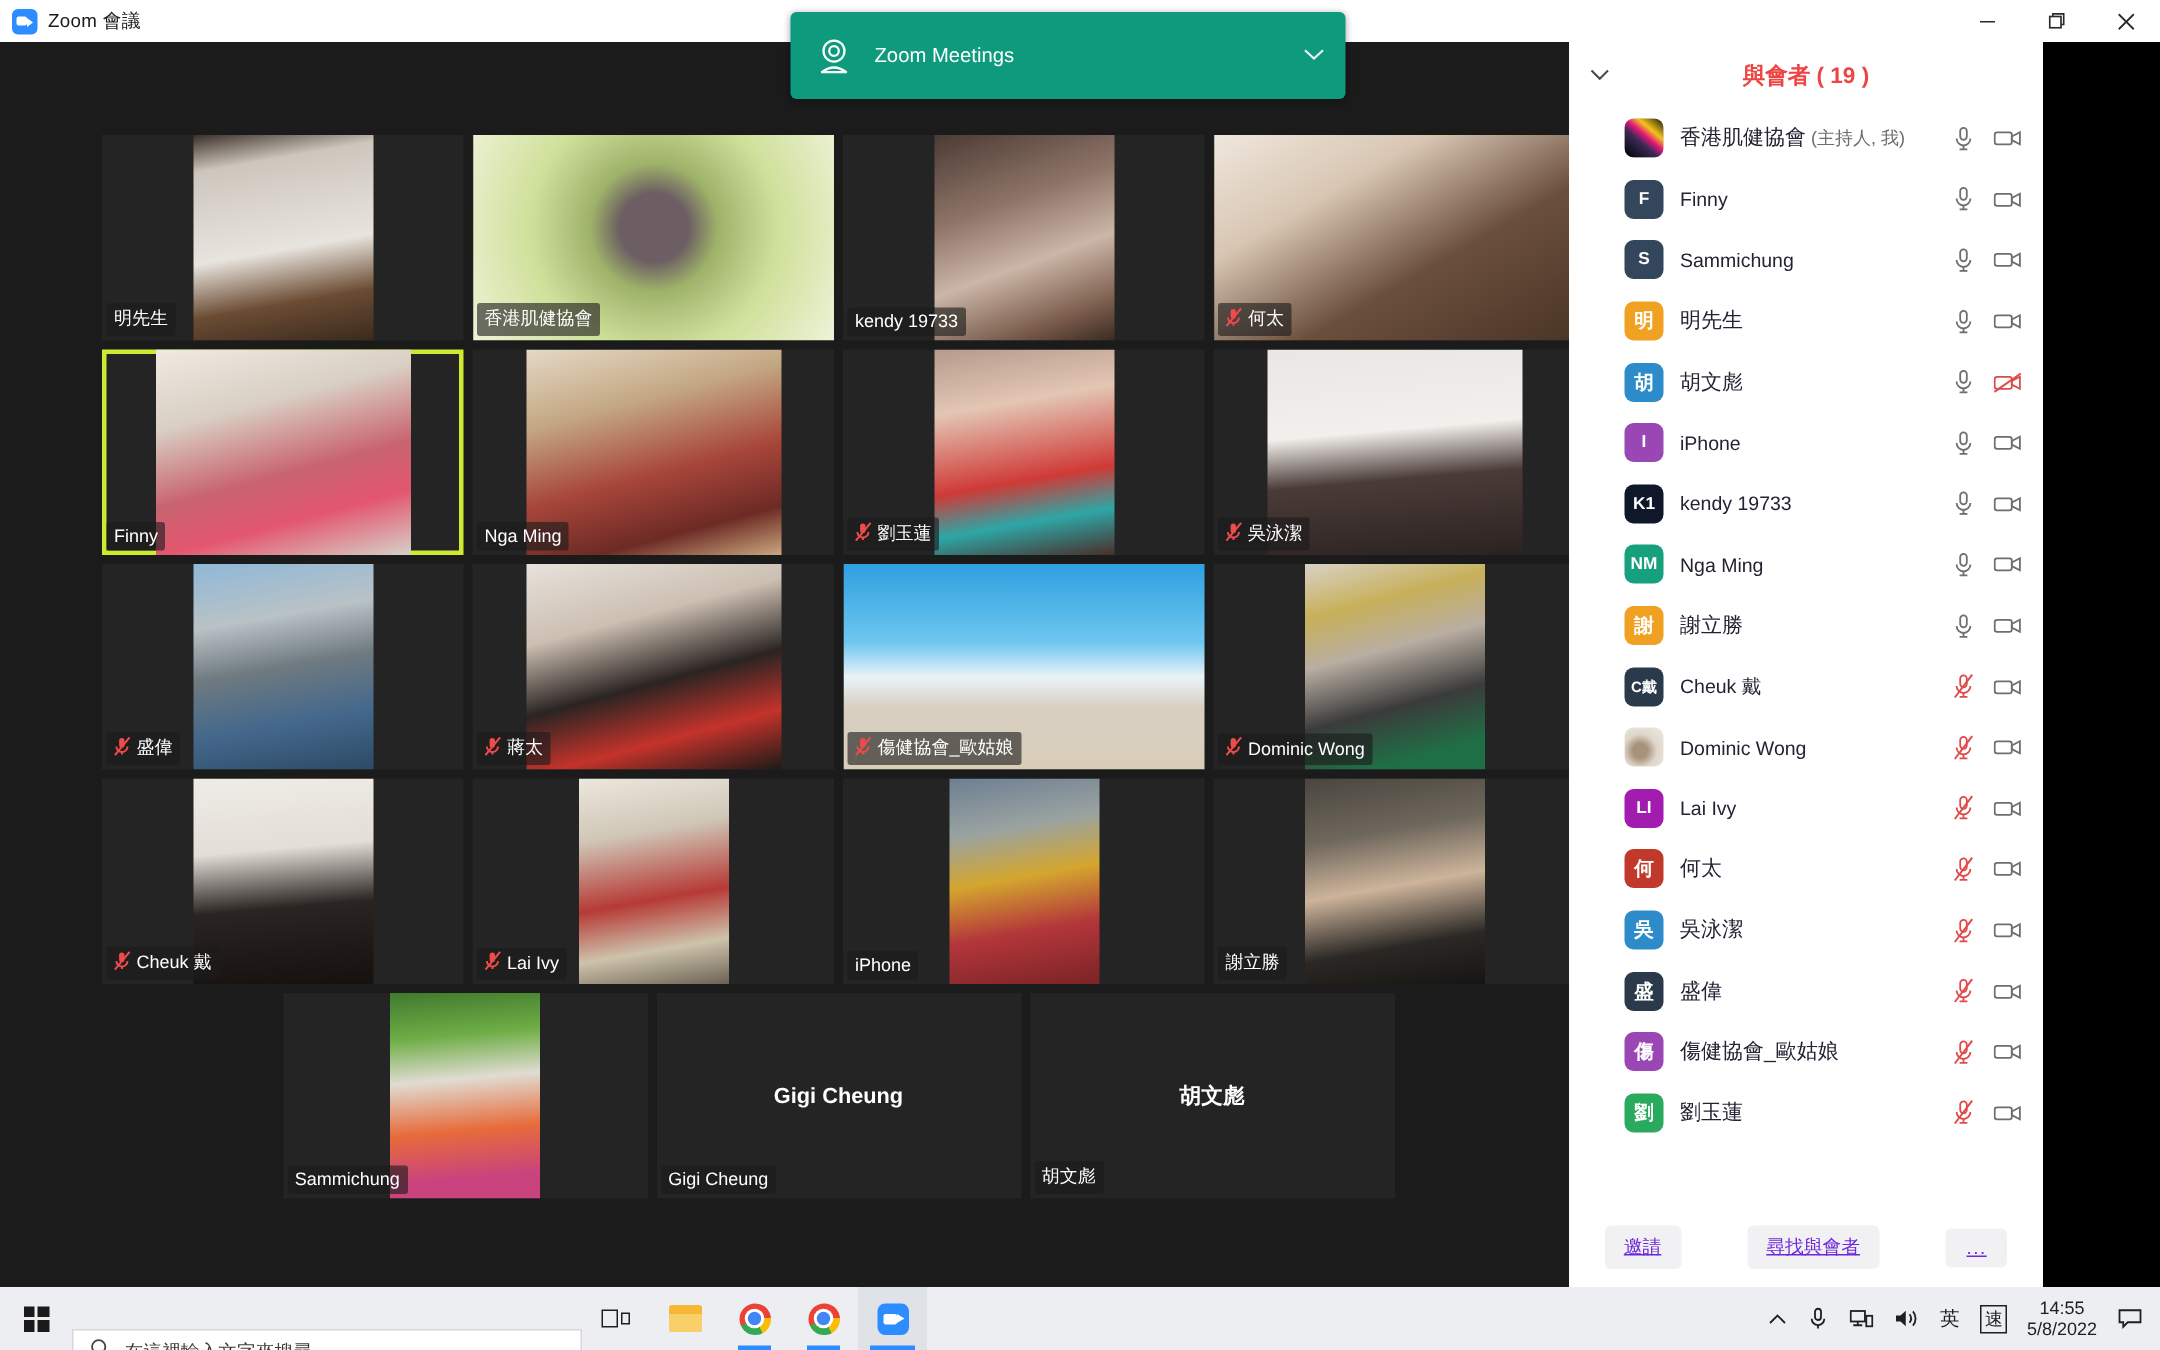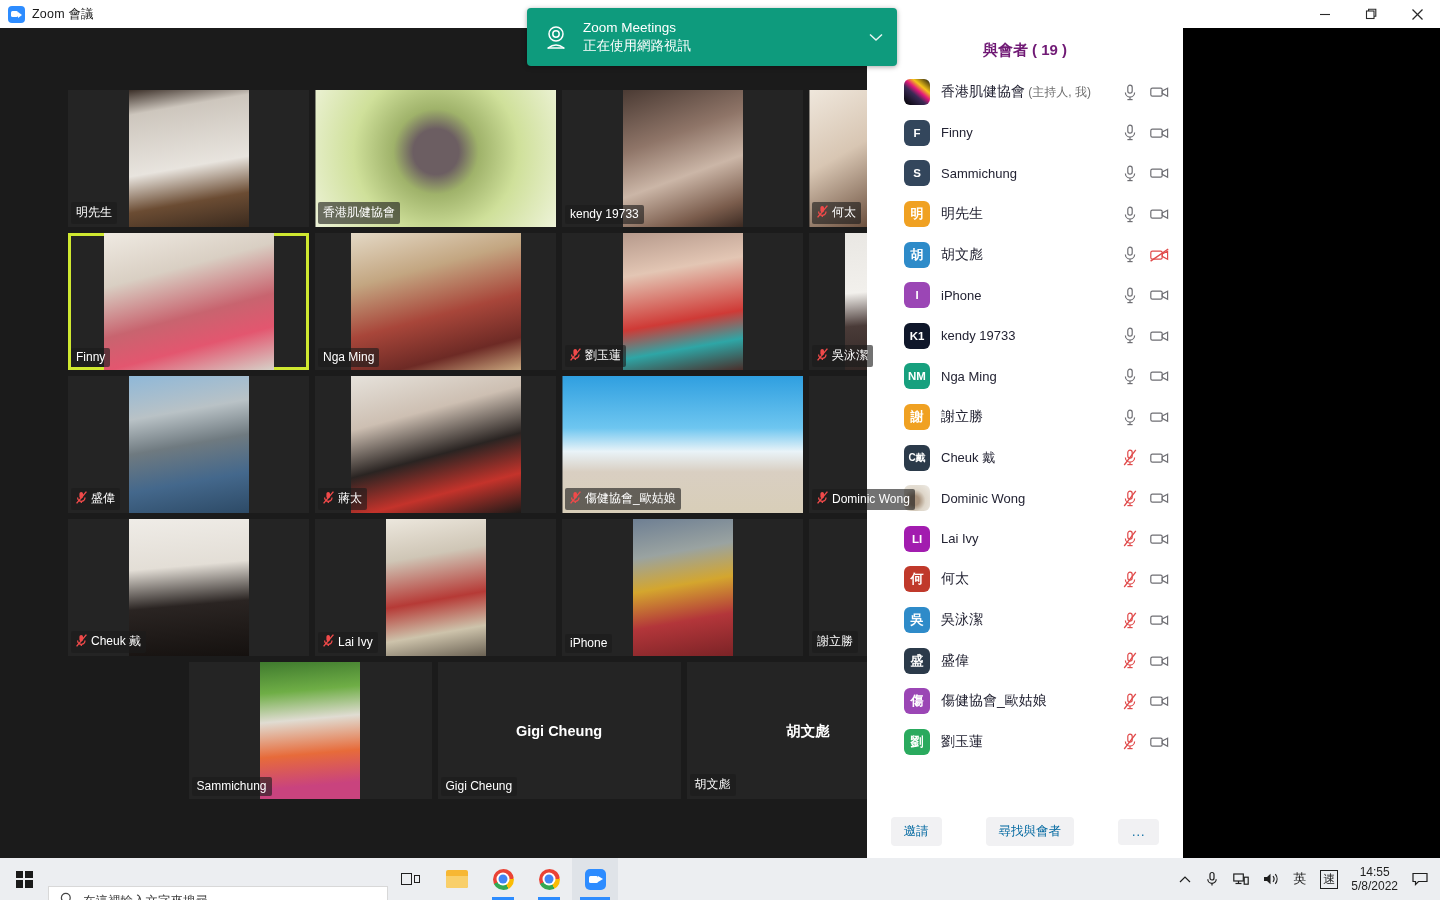--- a/index.html
+++ b/index.html
@@ -6,21 +6,21 @@
   html, body {
     width: 1440px; height: 900px;
     overflow: hidden;
     font-family: "Liberation Sans", "DejaVu Sans", sans-serif;
     background: #000;
   }
 
   
   #app {
     position: relative;
-    width: 1183px; height: 900px;
+    width: 1362px; height: 900px;
     background: #1a1a1a;
   }
 
   
   #titlebar {
     position: absolute; left: 0; top: 0;
     width: 1440px; height: 28px;
     background: #ffffff;
     display: flex; align-items: center;
   }
@@ -149,21 +149,21 @@
     height: 44px; position: relative;
     display: flex; align-items: center; justify-content: center;
   }
   #panel-collapse {
     position: absolute; left: 8px; top: 50%; transform: translateY(-50%);
     width: 24px; height: 24px;
     display: flex; align-items: center; justify-content: center;
     color: #4a4a4a;
   }
   #panel-title {
-    font-size: 15px; font-weight: bold; color: #701a75; text-align: right;
+    font-size: 15px; font-weight: bold; color: #ef4444; text-align: right;
   }
   #search-wrap { padding: 4px 12px 8px 12px; }
   #search-box {
     height: 30px; border: 1px solid #cfcfcf; border-radius: 15px;
     display: flex; align-items: center; gap: 7px; padding: 0 12px;
   }
   #search-box .s-ic { color: #8a8a8a; flex: 0 0 auto; }
   #search-input {
     border: none; outline: none; flex: 1;
     font-size: 13px; color: #333;
@@ -208,23 +208,24 @@
   .picons svg { display: block; }
 
   #panel-foot {
     height: 54px;
     display: flex; align-items: center; justify-content: center; gap: 44px;
     border-top: 1px solid transparent;
   }
   .foot-btn {
     background: #f1f1f3; border: none; border-radius: 4px;
     padding: 6px 13px;
-    font-size: 12.5px; color: #0369a1;
+    font-size: 12.5px; color: #6d28d9;
     font-family: "Liberation Sans", sans-serif;
     cursor: pointer;
+    text-decoration: underline;
   }
   .foot-btn.more { padding: 6px 14px; letter-spacing: 1px; }
 
   
   #taskbar {
     position: absolute; left: 0; bottom: 0;
     width: 1440px; height: 42px;
     background: #eceef1;
     display: flex; align-items: center;
   }
@@ -353,21 +354,20 @@
     <span class="cam-ic">
       <svg width="30" height="30" viewBox="0 0 30 30" fill="none" stroke="currentColor" stroke-width="1.5">
         <circle cx="15" cy="12" r="7"></circle>
         <circle cx="15" cy="12" r="3.2"></circle>
         <path d="M7 26 q8 -6 16 0" stroke-linecap="round"></path>
         <line x1="7" y1="26" x2="23" y2="26"></line>
       </svg>
     </span>
     <div class="mb-text">
       <div id="mb-line1">Zoom Meetings</div>
-      <div id="mb-line2">正在使用網路視訊</div>
     </div>
     <span class="chev">
       <svg width="14" height="9" viewBox="0 0 14 9">
           <polyline points="1,1.5 7,7 13,1.5" fill="none" stroke="currentColor" stroke-width="1.5"></polyline>
         </svg>
     </span>
   </div>
 
   <div id="video-area">
     <div id="grid">

